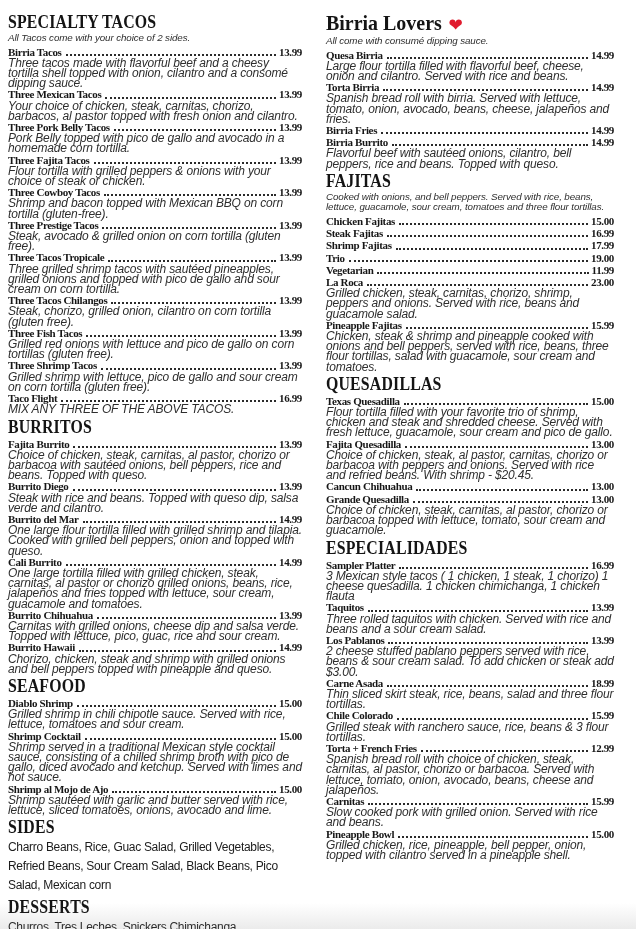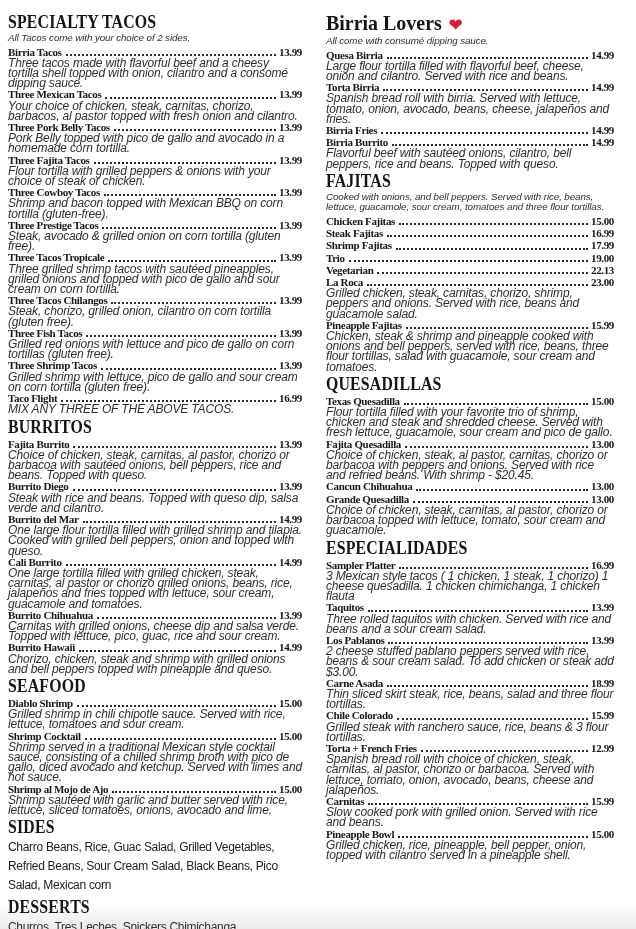--- a/index.html
+++ b/index.html
@@ -338,21 +338,21 @@
             <div class="row">
               <span class="name">Trio</span>
               <span class="leader"></span>
               <span class="price">19.00</span>
             </div>
           </div>
           <div class="item">
             <div class="row">
               <span class="name">Vegetarian</span>
               <span class="leader"></span>
-              <span class="price">22.13</span>
+              <span class="price">11.99</span>
             </div>
           </div>
           <div class="item">
             <div class="row">
               <span class="name">La Roca</span>
               <span class="leader"></span>
               <span class="price">23.00</span>
             </div>
             <p class="desc">Grilled chicken, steak, carnitas, chorizo, shrimp, peppers and onions. Served with rice, beans and guacamole salad.</p>
           </div>

